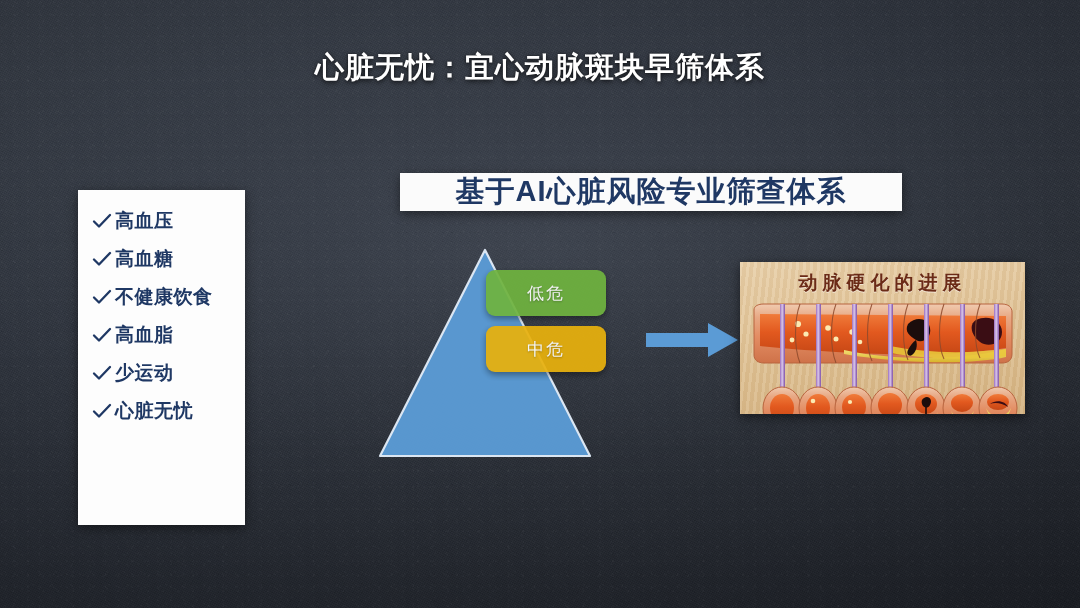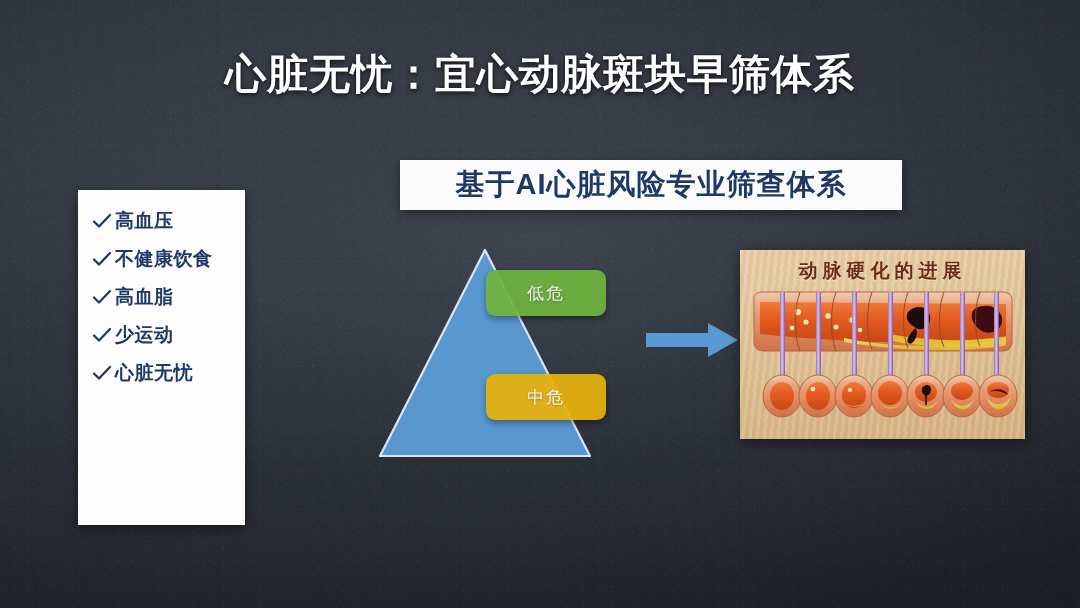--- a/index.html
+++ b/index.html
@@ -38,21 +38,21 @@
   }
 
   
   .slide-title {
     position: absolute;
     left: 0;
     right: 0;
     top: 50px;
     text-align: center;
     color: #ffffff;
-    font-size: 41px;
+    font-size: 29px;
     font-weight: bold;
     letter-spacing: 1px;
     line-height: 1.2;
     text-shadow: 0 2px 5px rgba(0,0,0,0.65), 0 0 2px rgba(0,0,0,0.5);
     white-space: nowrap;
   }
 
   
   .risk-card {
     position: absolute;
@@ -83,23 +83,23 @@
     font-weight: normal;
     line-height: 1;
   }
   .risk-check svg { display: block; }
   .risk-label { white-space: nowrap; }
 
   
   .banner {
     position: absolute;
     left: 400px;
-    top: 160px;
+    top: 173px;
     width: 502px;
-    height: 50px;
+    height: 38px;
     background: #fbfbfb;
     box-shadow: 0 3px 10px rgba(0,0,0,0.45);
     display: flex;
     align-items: center;
     justify-content: center;
   }
   .banner-text {
     color: #1f3864;
     font-size: 29px;
     font-weight: bold;
@@ -133,40 +133,40 @@
     align-items: center;
     justify-content: center;
     color: #ffffff;
     font-size: 17px;
     font-weight: normal;
     letter-spacing: 2px;
     box-shadow: 0 3px 6px rgba(0,0,0,0.40);
     opacity: 0.93;
   }
   .tier-low  { top: 22px;  background: #6fb33f; }
-  .tier-mid  { top: 78px;  background: #e8b10d; margin-top: 48px; }
+  .tier-mid  { top: 78px;  background: #e8b10d; }
   .tier-high { top: 134px; background: #ee1c25; }
   .tier-label { text-shadow: 0 1px 2px rgba(0,0,0,0.28); }
 
   
   .arrow {
     position: absolute;
     left: 646px;
     top: 322px;
     width: 92px;
     height: 36px;
   }
 
   
   .figure {
     position: absolute;
     left: 740px;
-    top: 250px;
+    top: 262px;
     width: 285px;
-    height: 189px;
+    height: 152px;
     overflow: hidden;
     box-shadow: 0 3px 11px rgba(0,0,0,0.5);
     background:
       repeating-linear-gradient(96deg, rgba(255,255,255,0.10) 0 3px, rgba(176,140,96,0.10) 3px 7px),
       linear-gradient(172deg, #e8cfa8 0%, #e3c79c 30%, #dcbd8e 62%, #d3b17f 100%);
   }
   .figure-caption {
     position: absolute;
     top: 8px;
     left: 0;
@@ -196,20 +196,28 @@
 
     <div class="risk-item">
       <span class="risk-check">
         <svg width="20" height="16" viewBox="0 0 20 16" aria-hidden="true">
           <path d="M2 8.5 L7 13.5 L18 2" fill="none" stroke="#1f3864" stroke-width="2.3" stroke-linecap="round" stroke-linejoin="round"></path>
         </svg>
       </span>
       <span class="risk-label">高血压</span>
     </div>
 
+    <div class="risk-item">
+      <span class="risk-check">
+        <svg width="20" height="16" viewBox="0 0 20 16" aria-hidden="true">
+          <path d="M2 8.5 L7 13.5 L18 2" fill="none" stroke="#1f3864" stroke-width="2.3" stroke-linecap="round" stroke-linejoin="round"></path>
+        </svg>
+      </span>
+      <span class="risk-label">高血糖</span>
+    </div>
 
 
 
     <div class="risk-item">
       <span class="risk-check">
         <svg width="20" height="16" viewBox="0 0 20 16" aria-hidden="true">
           <path d="M2 8.5 L7 13.5 L18 2" fill="none" stroke="#1f3864" stroke-width="2.3" stroke-linecap="round" stroke-linejoin="round"></path>
         </svg>
       </span>
       <span class="risk-label">不健康饮食</span>

